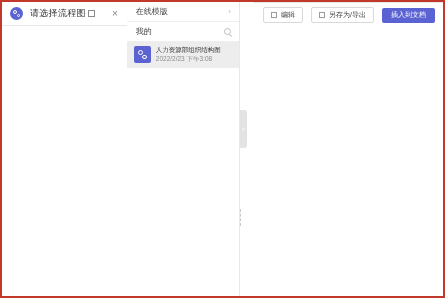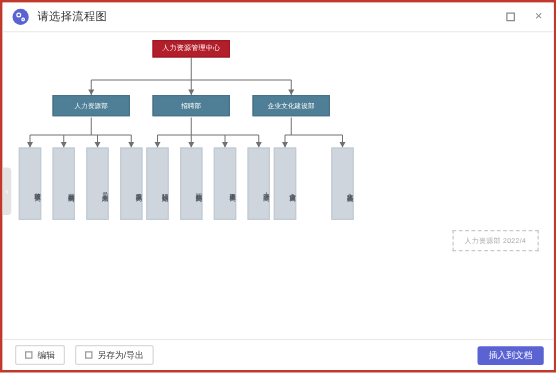--- a/index.html
+++ b/index.html
@@ -15,21 +15,21 @@
   }
 
   #dialog {
     position: relative;
     width: 445px;
     height: 298px;
     box-sizing: border-box;
     border: 2px solid #c0392b;
     background: #ffffff;
     display: flex;
-    flex-direction: column;
+    flex-direction: row;
     overflow: hidden;
   }
 
   
   .titlebar {
     height: 24px;
     min-height: 24px;
     background: #ffffff;
     border-bottom: 1px solid #e8e8e8;
     display: flex;
@@ -333,20 +333,41 @@
     <div class="win-controls">
       <div class="win-btn">
           <span class="sq"></span>
         </div>
       <div class="win-btn">×</div>
     </div>
   </div>
 
   <div class="body-row">
 
+    <div class="sidebar">
+
+      <div class="side-row">
+        <span>在线模版</span>
+        <span class="trail">›</span>
+      </div>
+
+      <div class="side-row">
+        <span>我的</span>
+        <span class="magnifier"></span>
+      </div>
+
+      <div class="doc-item">
+        <div class="doc-thumb"></div>
+        <div class="doc-meta">
+          <div class="doc-title">人力资源部组织结构图</div>
+          <div class="doc-date">2022/2/23 下午3:08</div>
+        </div>
+      </div>
+
+    </div>
 
     <div class="canvas">
 
       <div class="collapse-handle">‹</div>
 
       <div class="chart">
         <svg width="332" height="249" viewBox="0 0 332 249">
           <g stroke="#707070" stroke-width="0.8" fill="none">
 
             <path d="M151 20 L151 38"></path>

